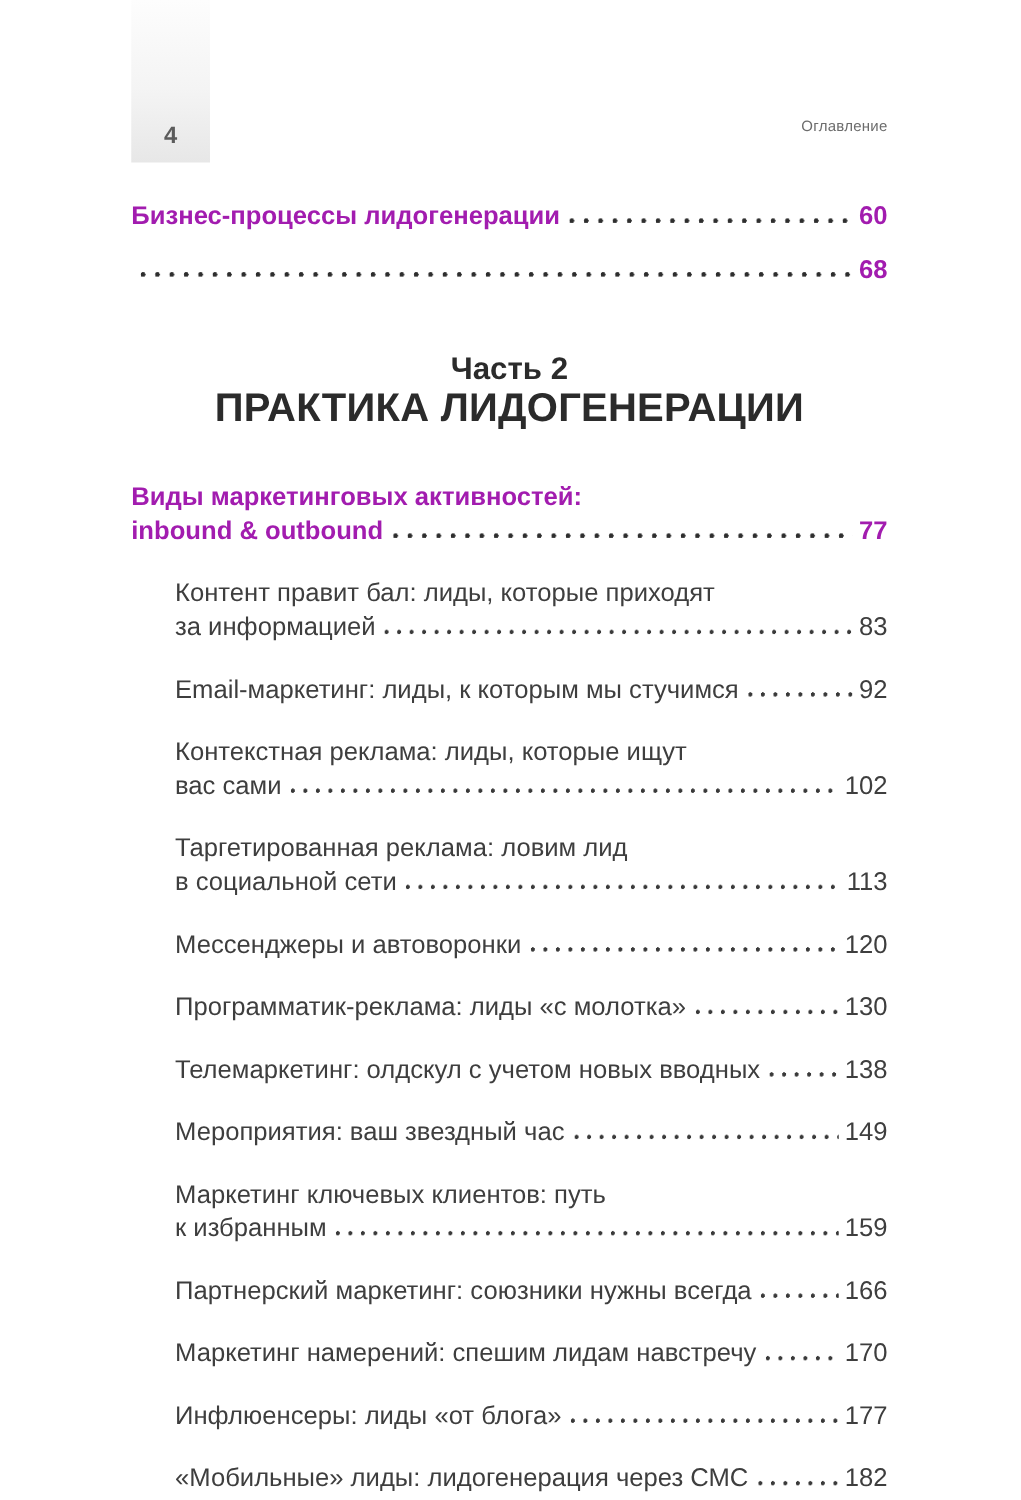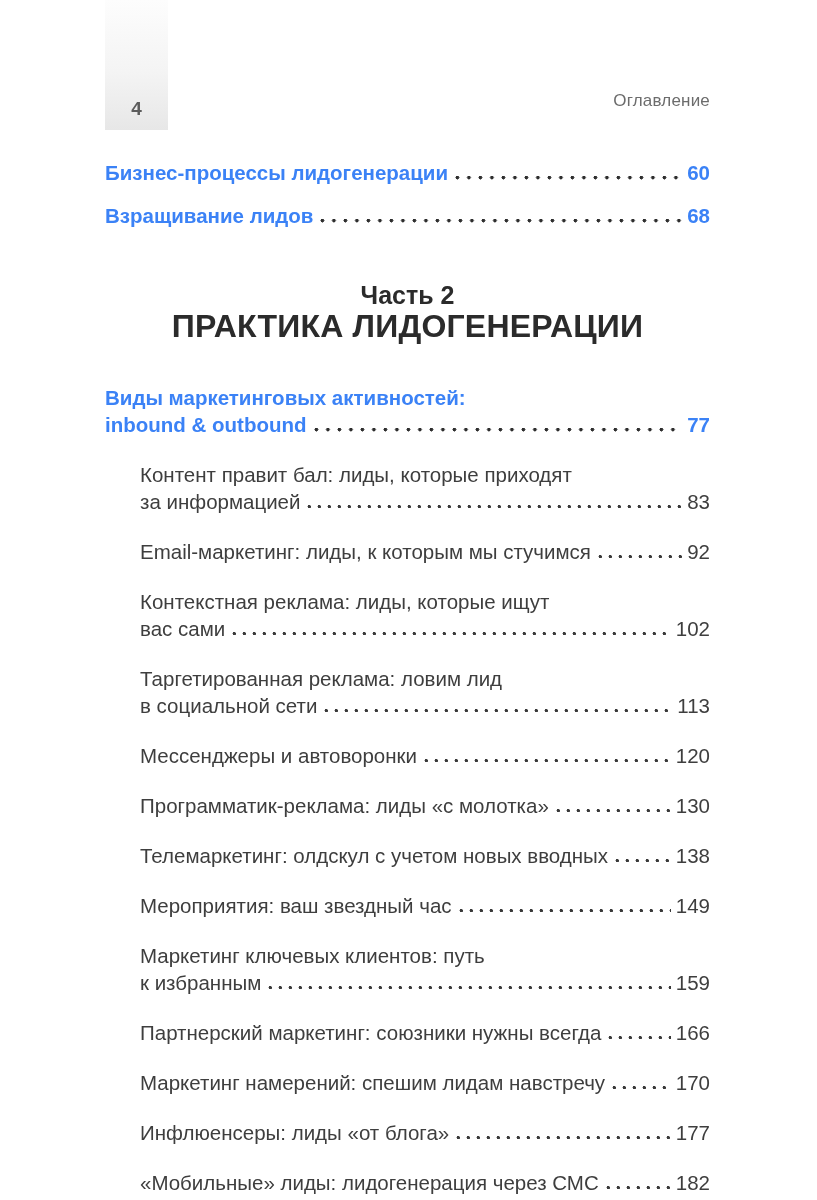--- a/index.html
+++ b/index.html
@@ -23,29 +23,29 @@
     align-items: flex-end;
     justify-content: center;
     padding-bottom: 10px;
     box-sizing: border-box;
   }
   .page-number { font-size: 19px; font-weight: 700; color: #5c5c5c; }
 
   .content { position: absolute; left: 105px; top: 90px; width: 605px; }
   .running-head {
     text-align: right;
-    font-size: 17px;
+    font-size: 12px;
     line-height: 22px;
     font-weight: 400;
     color: #6c6c6c;
     letter-spacing: 0.2px;
   }
 
   .entry { font-size: 20.5px; line-height: 27px; }
-  .entry.bold { font-weight: 700; color: #3b82f6; }
+  .entry.bold { font-weight: 700; color: #a21caf; }
   .entry.sub  { font-weight: 400; color: #3e3e3e; }
   .entry-row { display: flex; align-items: baseline; }
   .entry-text { white-space: nowrap; }
   .entry-page { white-space: nowrap; }
   .dots {
     flex: 1 1 auto;
     height: 5px;
     margin: 0 5px 0 7px;
     background-image: radial-gradient(circle at 2.2px 2.6px, #3a3a3a 1.55px, rgba(0,0,0,0) 1.8px);
     background-size: 10px 5px;
@@ -84,21 +84,20 @@
     <div id="top-entries">
         <div class="entry bold">
           <div class="entry-row">
             <span class="entry-text">Бизнес-процессы лидогенерации</span>
             <span class="dots"></span>
             <span class="entry-page">60</span>
           </div>
         </div>
         <div class="entry bold">
           <div class="entry-row">
-            <span class="entry-text">Взращивание лидов</span>
             <span class="dots"></span>
             <span class="entry-page">68</span>
           </div>
         </div>
       </div>
 
     <div class="part-heading">
       <div class="part-kicker">Часть 2</div>
       <div class="part-title">ПРАКТИКА ЛИДОГЕНЕРАЦИИ</div>
     </div>

